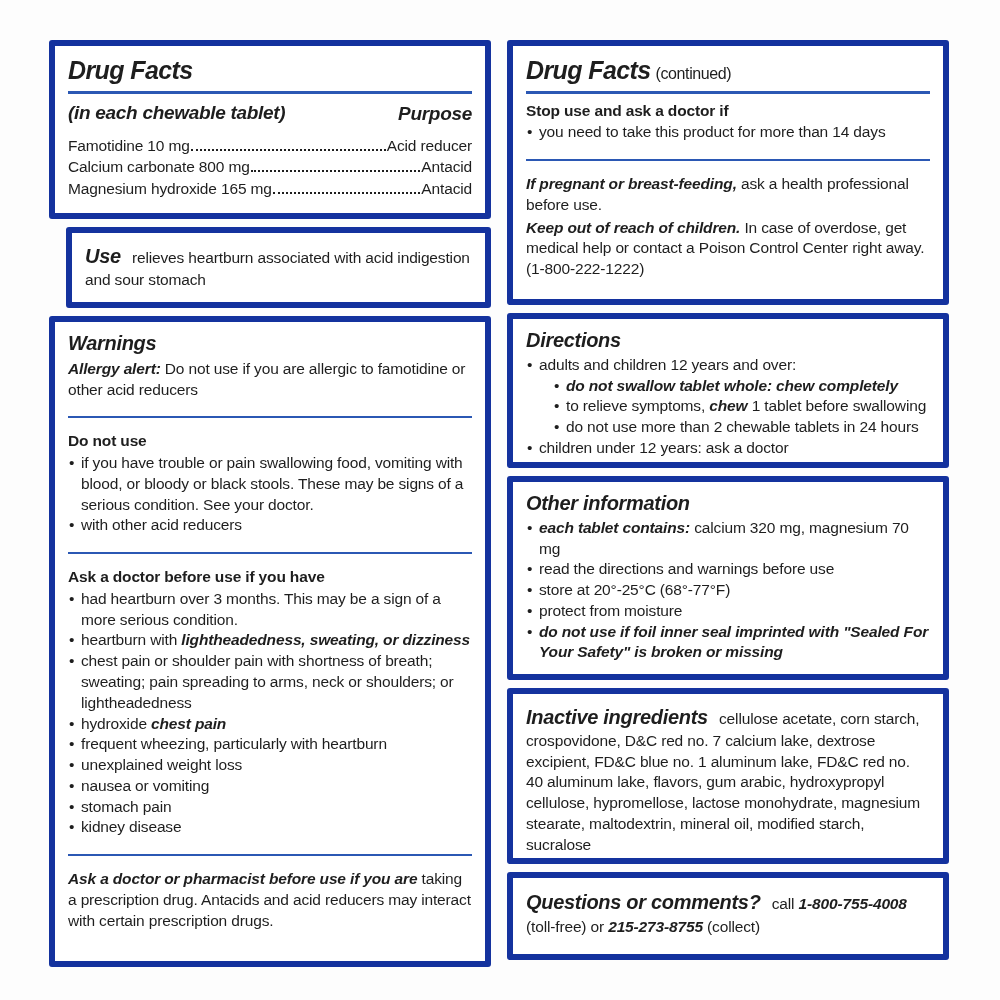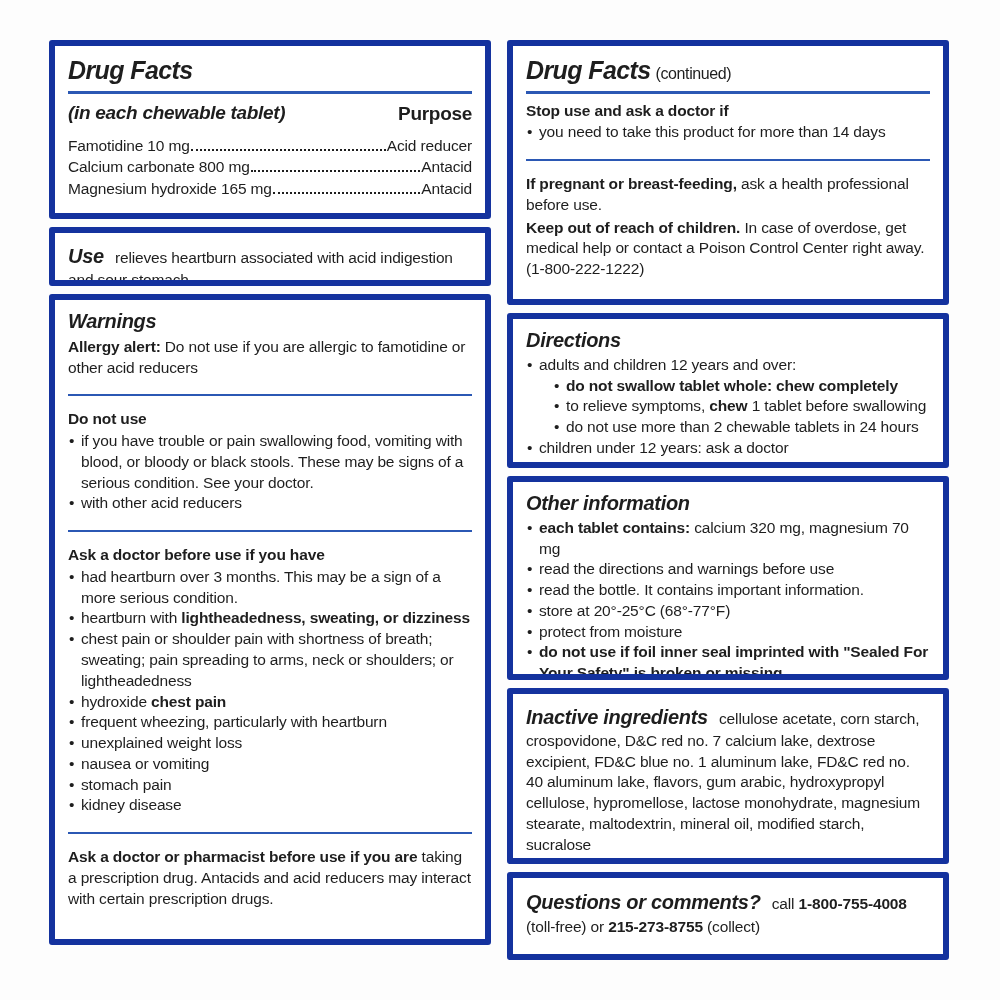--- a/index.html
+++ b/index.html
@@ -20,43 +20,43 @@
     background:#ffffff;
     border:6px solid var(--box-border,#14329e);
     border-radius:3px;
     padding:8px 13px 10px;
     font-size:15.5px;
     line-height:1.34;
     letter-spacing:-0.15px;
     overflow:hidden;
   }
   .h-active    { height:179px; }
-  .h-use       { height:59px;  }
+  .h-use       { height:81px;margin-left:17px;  }
   .h-warnings  { height:651px; }
   .h-continued { height:265px; }
   .h-directions{ height:155px; }
   .h-other     { height:204px; }
   .h-inactive  { height:176px; }
   .h-questions { height:88px;  }
 
   .df-title { font-size:25px; font-weight:700; font-style:italic; letter-spacing:-0.6px; }
   .continued { font-size:16px; font-weight:400; font-style:normal; margin-left:5px; letter-spacing:-0.4px; }
   .title-rule { border-top:3px solid var(--rule,#2b58b4); margin:3px 0 7px; }
 
   .sec-head { font-size:20px; font-weight:700; font-style:italic; letter-spacing:-0.3px; }
   .sec-head.inline { margin-right:7px; }
   .bold-head { font-weight:700; margin-top:1px; }
   .para { margin:2px 0 0; }
-  b { font-weight:700; }
+  b { font-weight:700;font-style:italic; }
 
   .rule { border-top:2px solid var(--rule,#2b58b4); margin:16px 0 13px; }
 
   .ai-head-row { display:flex; justify-content:space-between; align-items:flex-start; margin-top:1px; }
   .ai-head { font-size:19px; font-weight:700; font-style:italic; line-height:1.22; letter-spacing:-0.3px; }
-  .ai-purpose { font-size:19px; font-weight:700; letter-spacing:-0.3px; }
+  .ai-purpose { font-size:19px; font-weight:700; font-style:italic; letter-spacing:-0.3px; }
   .ai-rows { margin-top:9px; }
   .ai-row { display:flex; align-items:baseline; line-height:1.38; }
   .leader { flex:1; border-bottom:2px dotted var(--text,#1e1e1e); margin:0 1px 3px; min-width:12px; }
 
   ul.blist { list-style:none; margin:1px 0 0; padding:0; }
   .blist li { position:relative; padding-left:13px; }
   .blist li::before { content:"•"; position:absolute; left:1px; }
   .blist ul.sub { margin-left:14px; margin-top:0; }
 
   .warnings .sec-head { display:block; margin-bottom:2px; }
@@ -229,25 +229,20 @@
           <span></span>
           <b>each tablet contains:</b>
           <span>calcium 320 mg, magnesium 70 mg</span>
         </li>
         <li>
           <span>read the directions and warnings before use</span>
           <b></b>
           <span></span>
         </li>
         <li>
-          <span>read the bottle. It contains important information.</span>
-          <b></b>
-          <span></span>
-        </li>
-        <li>
           <span>store at 20°-25°C (68°-77°F)</span>
           <b></b>
           <span></span>
         </li>
         <li>
           <span>protect from moisture</span>
           <b></b>
           <span></span>
         </li>
         <li>

